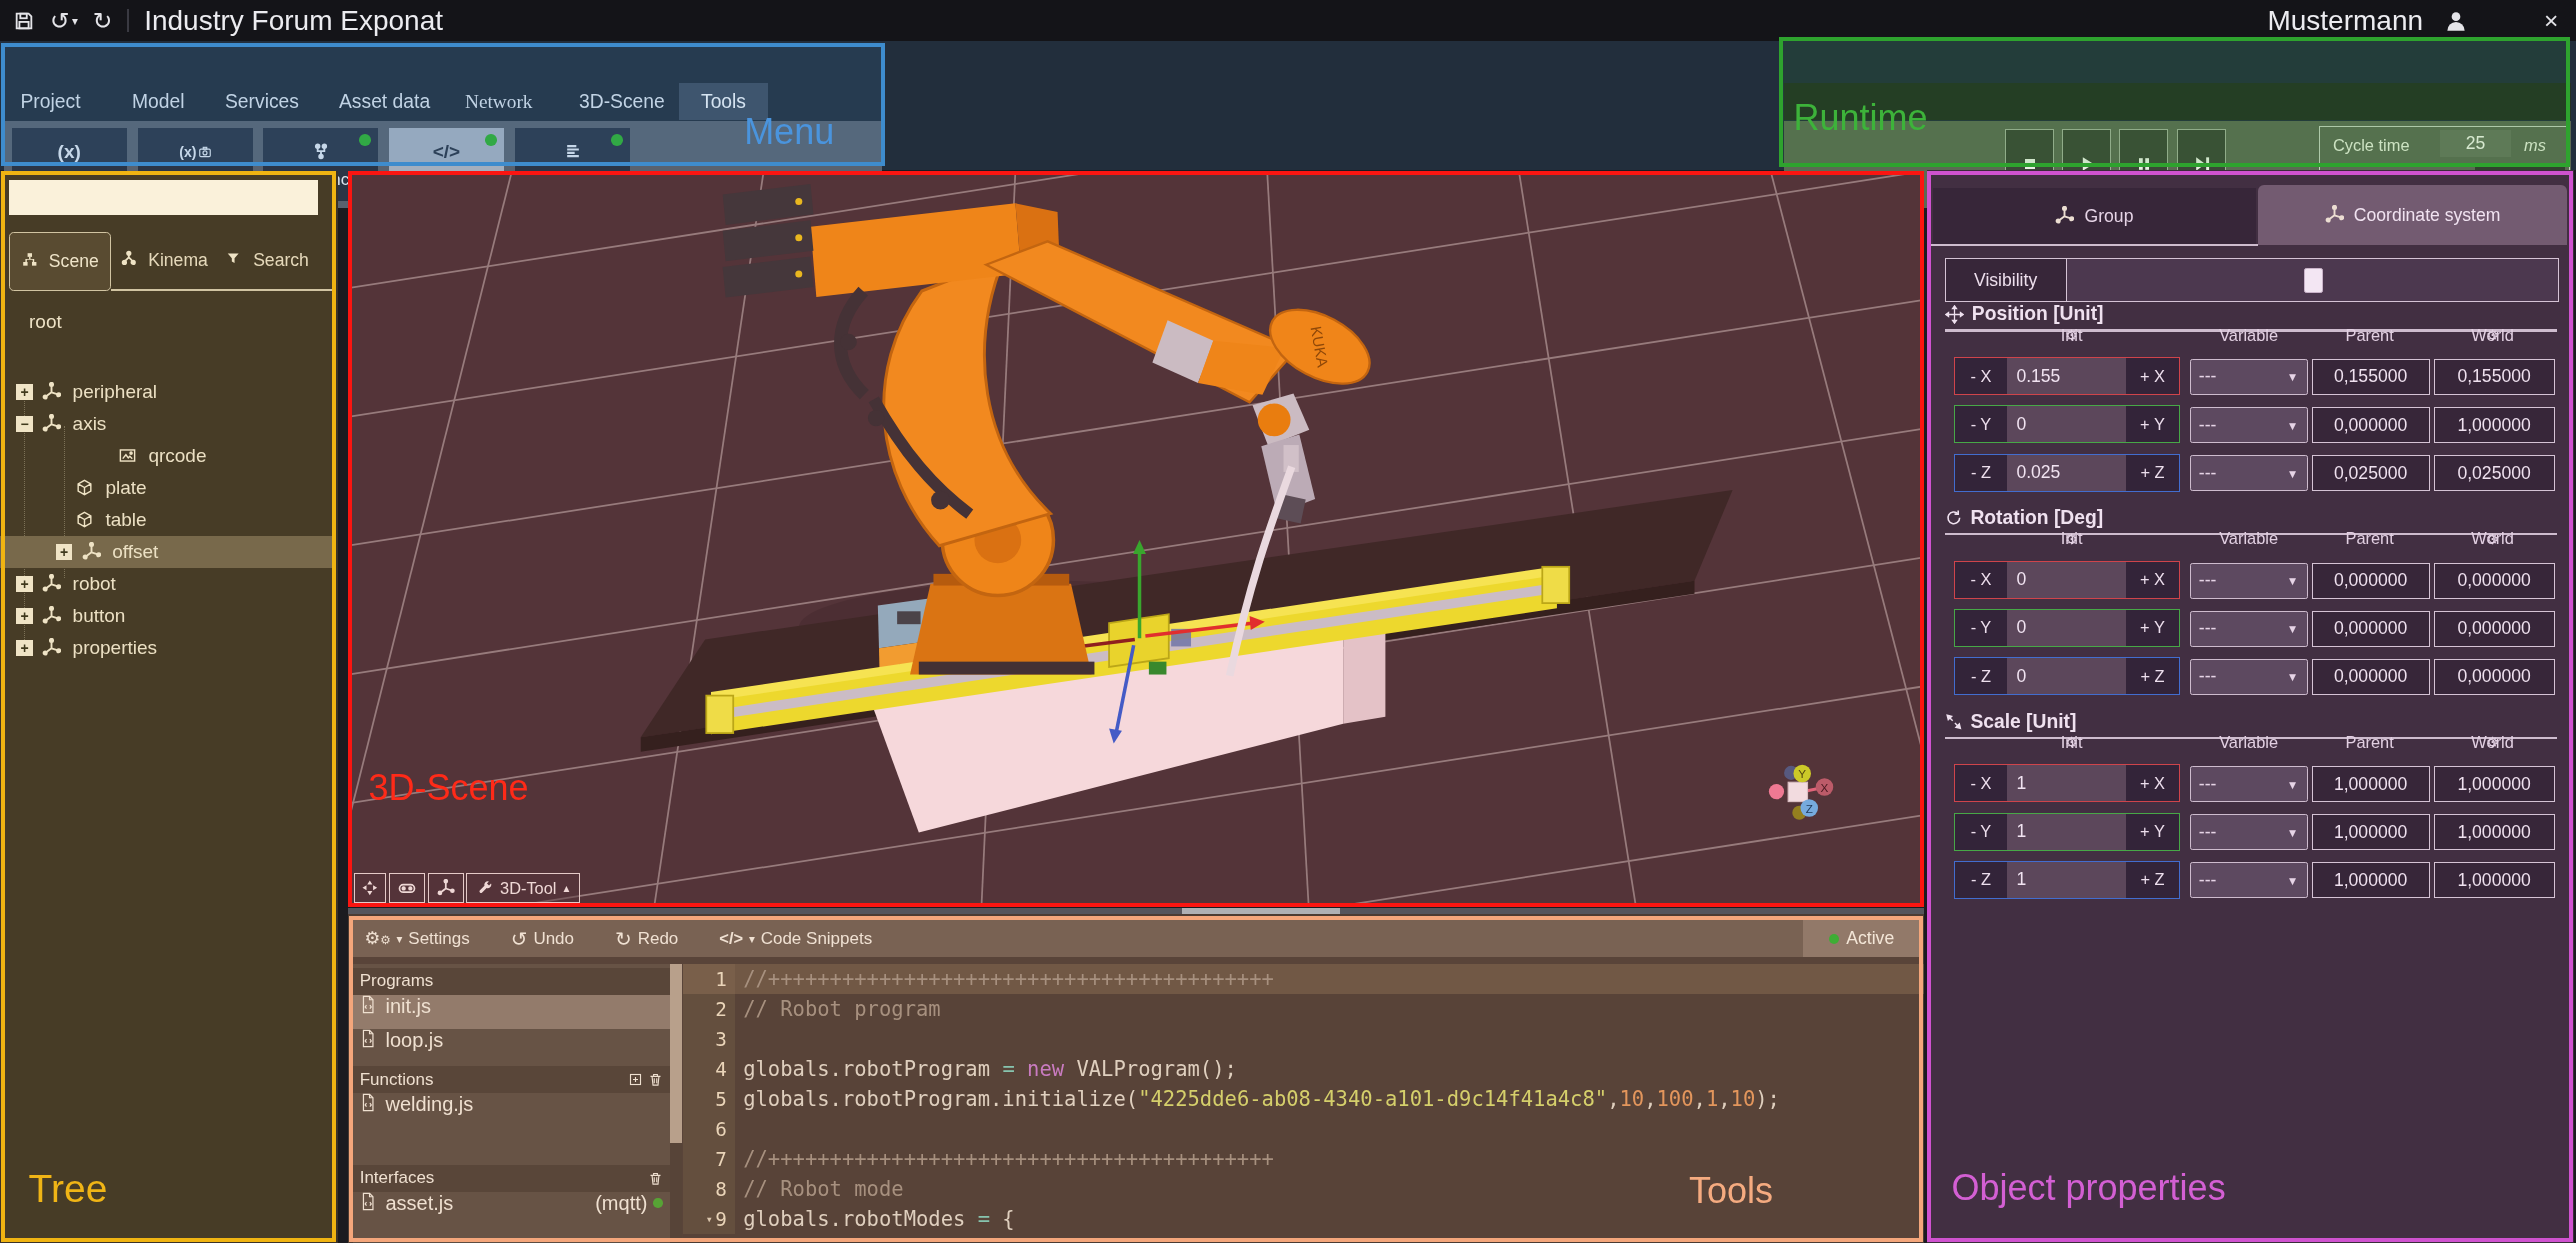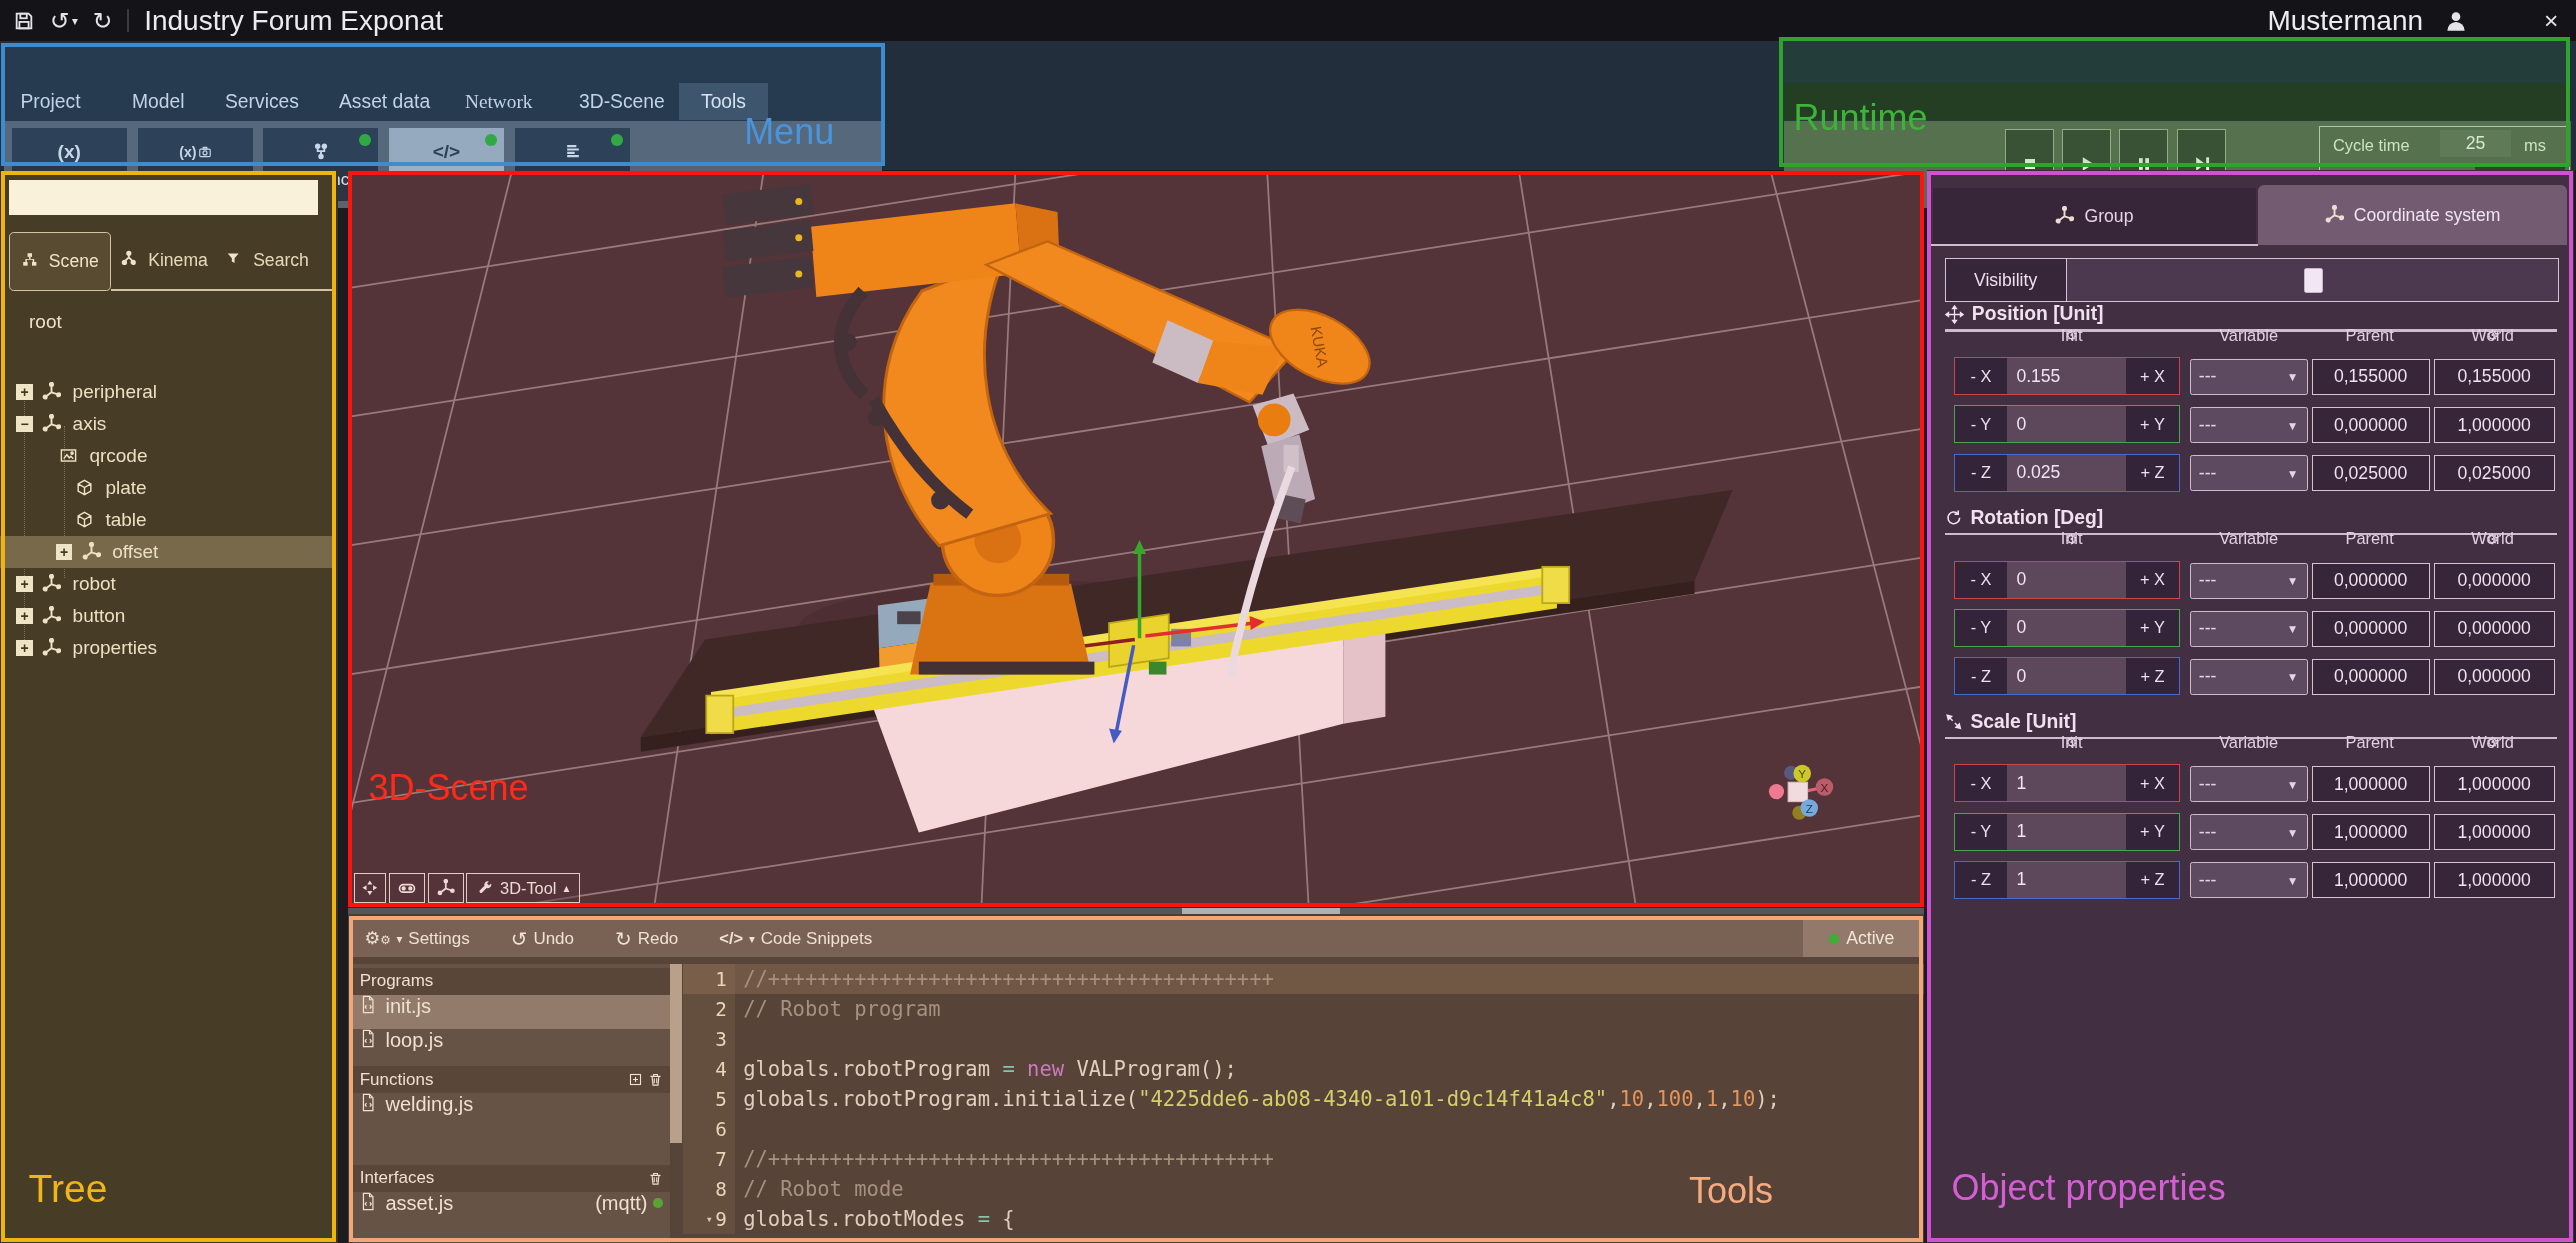--- a/index.html
+++ b/index.html
@@ -246,21 +246,21 @@
       <div class="rtbtn abs" style="left: 2177px;">
         <svg width="20" height="20" viewBox="0 0 24 24" fill="#e9f0e2">
           <polygon points="5,4 16,12 5,20"></polygon>
           <rect x="17" y="4" width="3.5" height="16"></rect>
         </svg>
       </div>
     </div>
   <div id="rt-group" class="abs"></div>
   <div class="abs rt-lab" style="left:2333px;top:95px;">Cycle time</div>
   <div id="rt-cycle-val" class="abs">25</div>
-  <div class="abs rt-lab" style="left:2524px;top:95px;">ms</div>
+  <div class="abs rt-lab" style="left:2524px;top:95px;font-style:italic;">ms</div>
   <div class="abs rt-lab" style="left:2333px;top:130px;">Current time</div>
   <div id="rt-cur-val" class="abs">00:00.000</div>
 </div>
 
 <div id="tree-panel" class="abs">
   <input id="tree-search" class="abs" placeholder="" style="">
   <div class="ttab abs" id="ttab-scene">
       <span class="ticon">
         <svg width="17.6" height="17.6" viewBox="0 0 24 24" fill="currentColor">
           <rect x="9" y="3" width="6" height="5"></rect>
@@ -312,21 +312,21 @@
         <span class="ticon">
           <svg width="19" height="19" viewBox="0 0 24 24" fill="none" stroke="currentColor" stroke-width="2.4">
             <path d="M12 13 L12 3 M12 13 L4 19 M12 13 L21 16"></path>
             <circle cx="12" cy="3" r="2" fill="currentColor"></circle>
             <circle cx="4" cy="19" r="2" fill="currentColor"></circle>
             <circle cx="21" cy="16" r="2" fill="currentColor"></circle>
           </svg>
         </span>
         <span>axis</span>
       </div>
-      <div class="trow" style="padding-left: 59px;">
+      <div class="trow" style="padding-left: 118px;">
         <span class="ticon">
           <svg width="19" height="19" viewBox="0 0 24 24" fill="none" stroke="currentColor" stroke-width="1.8">
             <rect x="3" y="5" width="18" height="14"></rect>
             <path d="M6 16 l4 -5 3 4 2 -2 3 3"></path>
             <circle cx="16.5" cy="9" r="1.4" fill="currentColor"></circle>
           </svg>
         </span>
         <span>qrcode</span>
       </div>
       <div class="trow" style="padding-left: 75px;">

